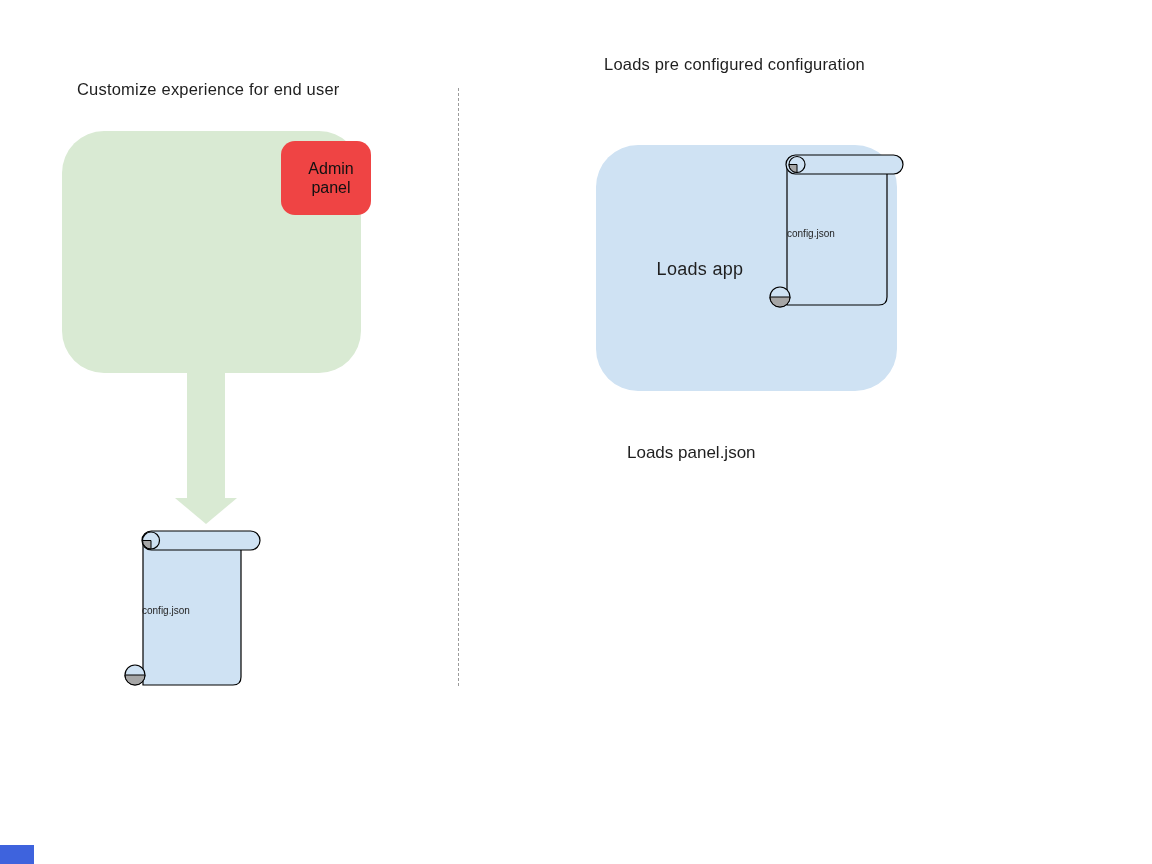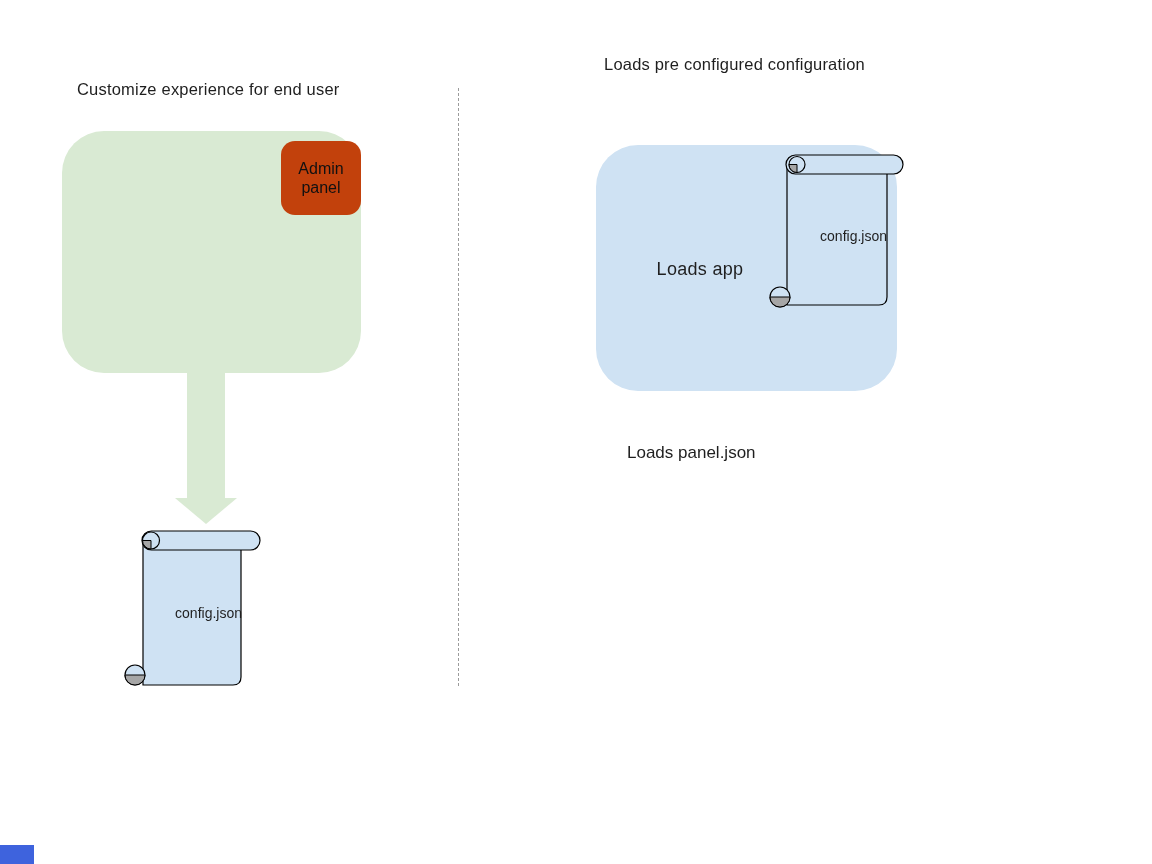--- a/index.html
+++ b/index.html
@@ -6,30 +6,30 @@
   .canvas{
     position:relative;width:1152px;height:864px;background:#ffffff;overflow:hidden;
     font-family:"Liberation Sans","DejaVu Sans",sans-serif;color:#1f1f1f;
   }
   .abs{position:absolute;}
   .title{font-size:16.5px;letter-spacing:.2px;white-space:nowrap;}
   .app-box{border-radius:42px;}
   .admin-app{left:62px;top:131px;width:299px;height:242px;background:#d9ead3;}
   .demo-app{left:596px;top:145px;width:301px;height:246px;background:#cfe2f3;}
   .admin-panel{
-    left:281px;top:141px;width:80px;height:74px;background:#c2410c;border-radius:14px;
-    display:flex;align-items:center;justify-content:center;text-align:center;
+    left:281px;top:141px;width:80px;height:74px;background:#ef4444;border-radius:14px;
+    display:flex;align-items:center;justify-content:center;text-align:center;padding-left:10px;
   }
   .admin-panel .lbl{font-size:16px;line-height:19px;color:#111111;width:58px;}
   .app-label{font-size:18px;letter-spacing:.3px;text-align:center;}
   .admin-app-label{left:61px;top:244px;width:300px;}
   .demo-app-label{left:640px;top:259px;width:120px;}
   .arrow-label{left:250px;top:408px;width:100px;font-size:17px;line-height:22px;}
   .caption{left:627px;top:443px;font-size:17px;white-space:nowrap;}
-  .file-label{font-size:14px;text-align:right;width:100px;}
+  .file-label{font-size:10px;text-align:left;width:100px;}
   .file-label-left{left:142px;top:605px;}
   .file-label-right{left:787px;top:228px;}
   .divider{left:458px;top:88px;height:598px;width:0;border-left:1.5px dashed #9b9b9b;}
   .corner-rect{left:0;top:845px;width:34px;height:19px;background:#3e63dd;}
   svg{display:block;}
 </style>
 </head>
 <body>
 
 <div class="canvas">

